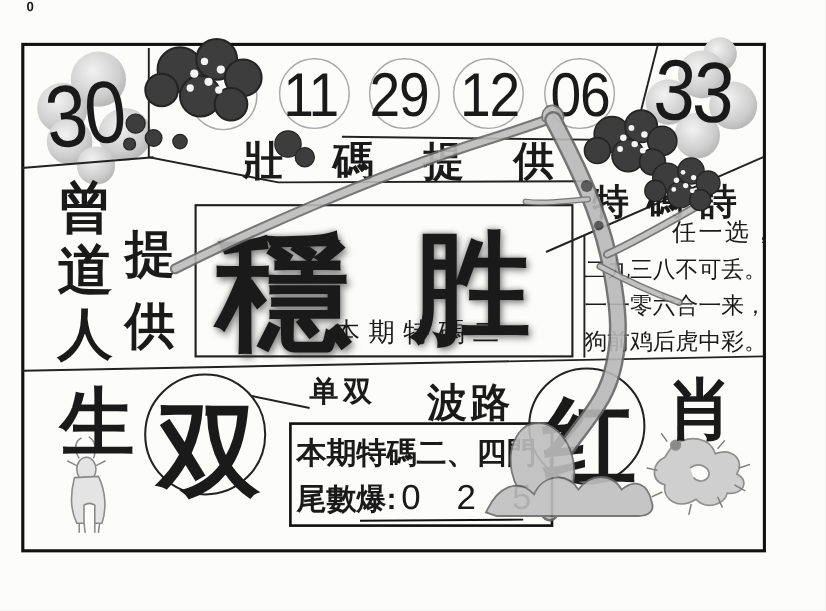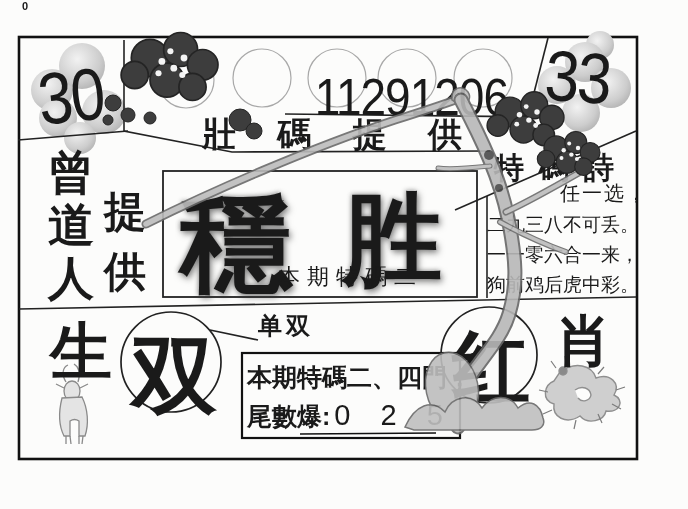--- a/index.html
+++ b/index.html
@@ -7,21 +7,21 @@
           font-family:"Liberation Sans","DejaVu Sans",sans-serif;color:#1a1a1a;}
   .layer{position:absolute;inset:0;}
   #base-art{z-index:0;}
   #text-layer{z-index:1;}
   #tree-art{z-index:2;pointer-events:none;}
   .abs{position:absolute;white-space:nowrap;}
   .corner-mark{left:22px;top:0px;font-size:11px;font-weight:bold;}
   .num-big{font-size:62px;font-weight:400;letter-spacing:-2px;}
   .num-left{left:34px;top:58px;transform:rotate(-6deg) scaleY(1.18);transform-origin:left top;}
   .num-right{left:548px;top:34px;transform:rotate(4deg) scaleY(1.15);transform-origin:left top;}
-  .num-row{left:236px;top:52px;width:272px;display:flex;justify-content:flex-end;margin-top:18px;}
+  .num-row{left:236px;top:52px;width:272px;display:flex;justify-content:space-between;}
   .num-row span{font-size:46px;font-weight:400;transform:scaleY(1.12);letter-spacing:-1px;}
   .band-row{left:202px;top:112px;width:260px;display:flex;justify-content:space-between;}
   .band-row span{font-size:34px;font-weight:700;}
   .zeng{left:48px;top:146px;text-align:center;}
   .zeng span{display:block;font-size:46px;line-height:53px;font-weight:800;}
   .tigong{left:104px;top:182px;text-align:center;}
   .tigong span{display:block;font-size:42px;line-height:60px;font-weight:800;}
   .brush{font-family:"Liberation Serif","DejaVu Serif",serif;font-weight:900;
          text-shadow:2px 3px 6px rgba(45,45,45,.55),-1px -1px 4px rgba(70,70,70,.4);}
   .wen{left:180px;top:168px;font-size:112px;}
@@ -154,20 +154,21 @@
 
     <div class="abs poem-title">特碼詩</div>
     <div class="abs poem-line pl1">任一选，</div>
     <div class="abs poem-line pl2">二九三八不可丢。</div>
     <div class="abs poem-line pl3">一一零六合一来，</div>
     <div class="abs poem-line pl4">狗前鸡后虎中彩。</div>
 
     <div class="abs life">生</div>
     <div class="abs even-char">双</div>
     <div class="abs oddeven">单双</div>
+    <div class="abs wave">波路</div>
 
     <div class="abs tip1">本期特碼二、四門，</div>
     <div class="abs tip2">
       <span>尾數爆:</span><span class="tip-digits">0 2 5</span>
     </div>
 
     <div class="abs red-char">红</div>
     <div class="abs zodiac">肖</div>
   </div>
 

